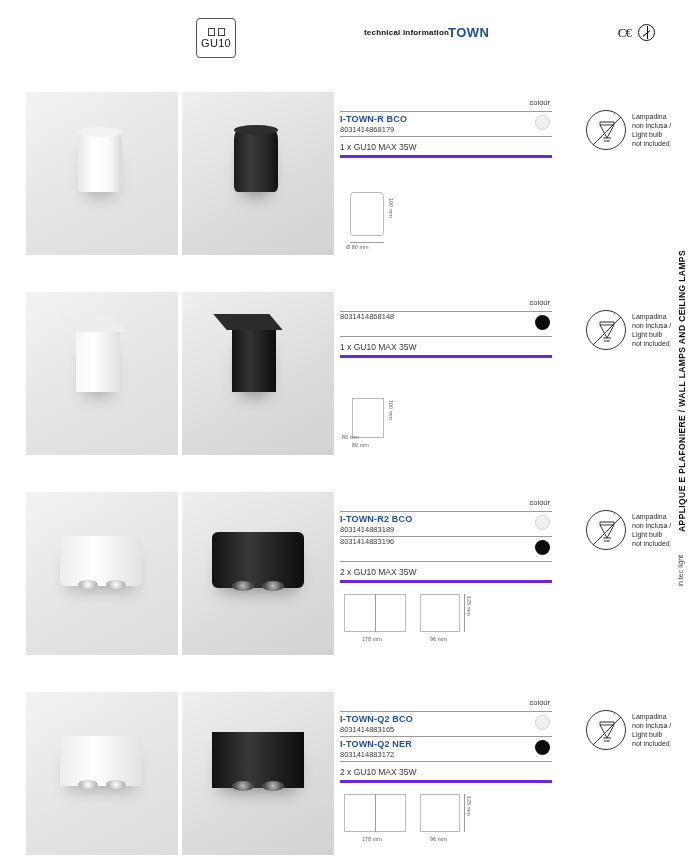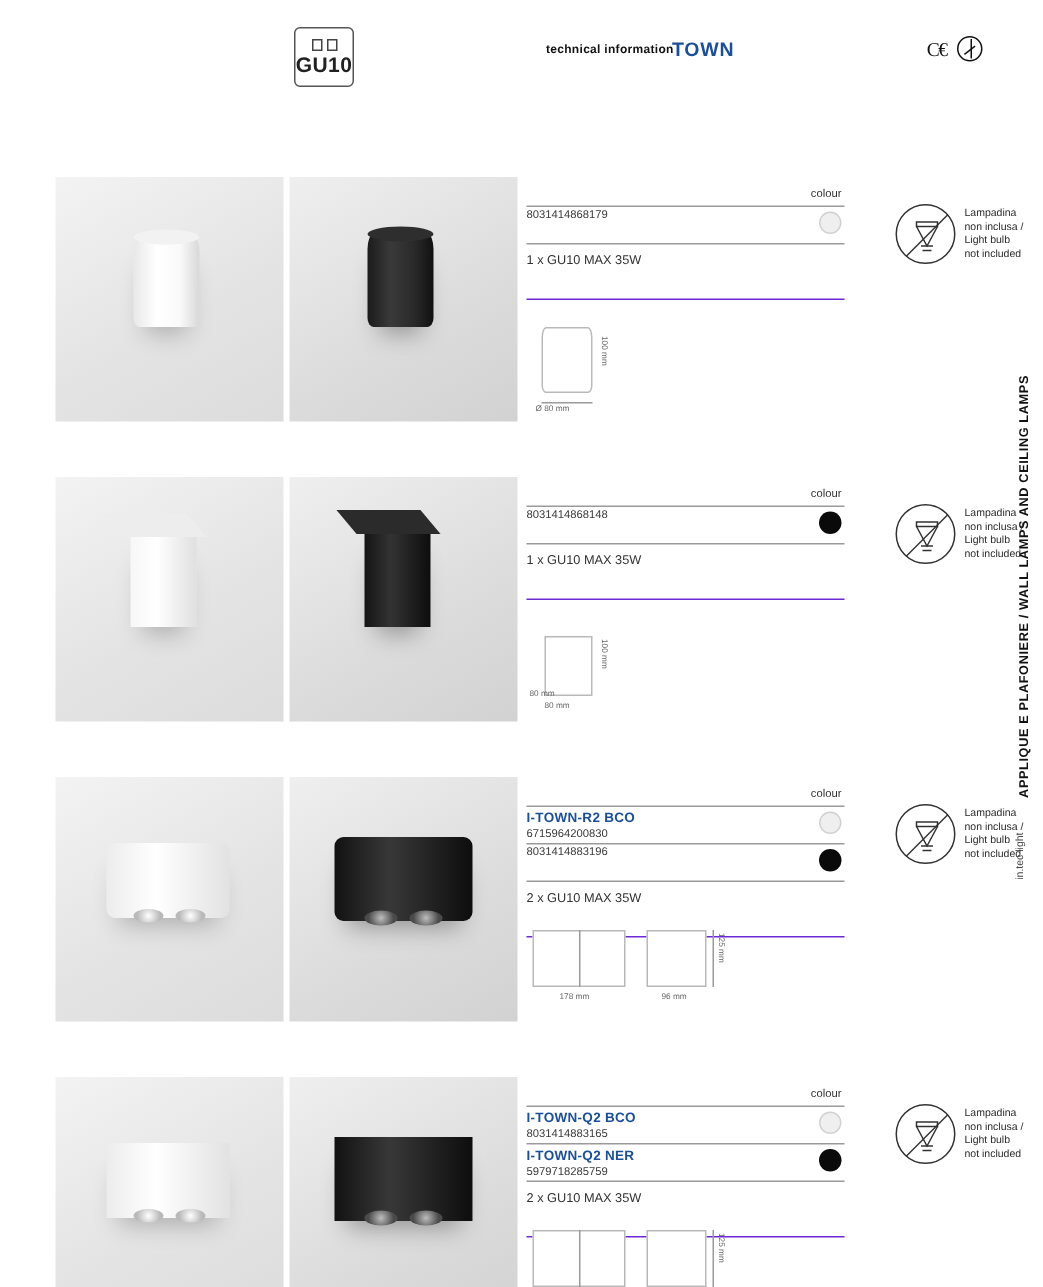--- a/index.html
+++ b/index.html
@@ -32,21 +32,21 @@
     color: #222;
   }
   .gu10-badge .pins {
     display:flex; gap:3px; margin-bottom:1px;
   }
   .gu10-badge .pins span {
     width:7px; height:8px; border:1px solid #444; display:block;
     font-size:4px; text-align:center; line-height:8px;
   }
   .gu10-badge .lbl {
-    font-size: 14px; font-weight: bold; letter-spacing: .3px;
+    font-size: 11px; font-weight: normal; letter-spacing: .3px;
   }
   .tech-info {
     position: absolute;
     left: 364px; top: 28px;
     font-size: 8px;
     font-weight: bold;
     color: #111;
     letter-spacing: .2px;
   }
   .town-title {
@@ -104,24 +104,23 @@
     font-size: 7px;
     writing-mode: vertical-rl;
     transform: rotate(180deg);
     color: #444;
     white-space: nowrap;
   }
 
   
   .product {
     position: absolute;
-    left: 37px;
+    left: 26px;
     width: 640px;
     height: 188px;
-    margin-top: 26px;
   }
   .photos {
     position: absolute;
     left: 0; top: 0;
     display: flex;
     gap: 4px;
   }
   .photo {
     width: 152px; height: 163px;
     overflow: hidden;
@@ -226,22 +225,22 @@
     font-size: 7.5px; color:#3b3b3b; line-height: 10px;
   }
   .swatch {
     position:absolute; right: 2px; top: 3px;
     width: 15px; height: 15px; border-radius: 50%;
   }
   .swatch.white { background:#efefef; border:1px solid #d2d2d2; }
   .swatch.black { background:#0a0a0a; }
   .lamp-spec {
     font-size: 8.5px; color:#333;
-    padding-top: 5px; padding-bottom: 21px;
-    border-bottom: 1px solid #6d28d9;
+    padding-top: 5px; padding-bottom: 3px;
+    border-bottom: 3px solid #6d28d9;
   }
 
   
   .dims {
     position: absolute;
     left: 314px; top: 98px;
     width: 212px; height: 62px;
     font-size: 5.5px; color:#555;
   }
   .dim-box {
@@ -308,20 +307,21 @@
     <div class="photo dark">
         <div class="lamp-cyl-b"></div>
       </div>
   </div>
 
   <div class="info">
     <div class="colour-row">
       <span class="colour-label">colour</span>
     </div>
     <div class="code-line">
+      <div class="code-name">I-TOWN-R BCO</div>
       <div class="code-ean">8031414868179</div>
       <span class="swatch white"></span>
     </div>
     <div class="lamp-spec">1 x GU10 MAX 35W</div>
   </div>
 
   <div class="dims">
     <div class="dim-box" style="left:10px; top:2px; width:34px; height:44px; border-radius:3px 3px 3px 3px / 7px 7px 5px 5px;"></div>
     <div class="dim-txt vert" style="left:48px; top:8px;">100 mm</div>
     <div class="dim-arrow" style="left:10px; top:52px; width:34px; height:1px;"></div>
@@ -409,21 +409,21 @@
         </div>
     </div>
   </div>
 
   <div class="info">
     <div class="colour-row">
       <span class="colour-label">colour</span>
     </div>
     <div class="code-line">
       <div class="code-name">I-TOWN-R2 BCO</div>
-      <div class="code-ean">6715964200830</div>
+      <div class="code-ean">8031414883189</div>
       <span class="swatch white"></span>
     </div>
     <div class="code-line">
       <div class="code-ean">8031414883196</div>
       <span class="swatch black"></span>
     </div>
     <div class="lamp-spec">2 x GU10 MAX 35W</div>
   </div>
 
   <div class="dims">
@@ -475,21 +475,21 @@
     <div class="colour-row">
       <span class="colour-label">colour</span>
     </div>
     <div class="code-line">
       <div class="code-name">I-TOWN-Q2 BCO</div>
       <div class="code-ean">8031414883165</div>
       <span class="swatch white"></span>
     </div>
     <div class="code-line">
       <div class="code-name">I-TOWN-Q2 NER</div>
-      <div class="code-ean">5979718285759</div>
+      <div class="code-ean">8031414883172</div>
       <span class="swatch black"></span>
     </div>
     <div class="lamp-spec">2 x GU10 MAX 35W</div>
   </div>
 
   <div class="dims">
     <div class="dim-box" style="left:4px; top:4px; width:62px; height:38px;"></div>
     <div class="dim-arrow" style="left:35px; top:4px; width:1px; height:38px;"></div>
     <div class="dim-box" style="left:80px; top:4px; width:40px; height:38px;"></div>
     <div class="dim-arrow" style="left:124px; top:4px; width:1px; height:38px;"></div>

